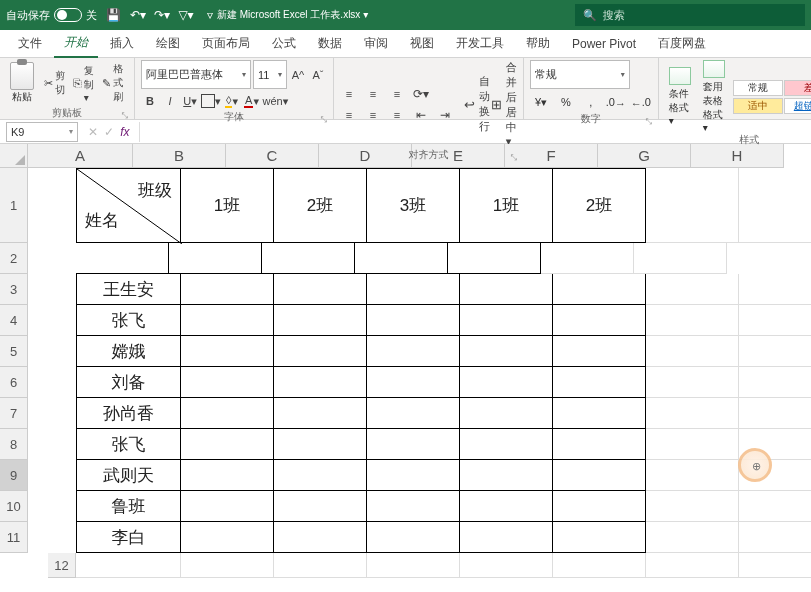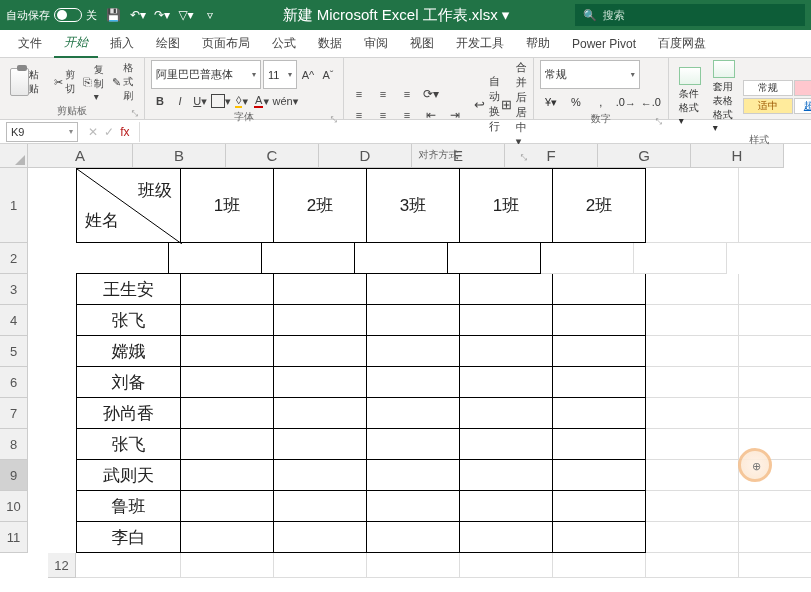--- a/index.html
+++ b/index.html
@@ -5,35 +5,35 @@
 * { margin: 0; padding: 0; box-sizing: border-box; font-family: "Microsoft YaHei", sans-serif; }
 body { background: #fff; width: 811px; height: 592px; overflow: hidden; font-size: 12px; color: #333; }
 
 
 .titlebar { background: #217346; color: #fff; height: 30px; display: flex; align-items: center; padding: 0 6px; }
 .autosave { display: flex; align-items: center; gap: 4px; font-size: 11px; }
 .toggle { width: 28px; height: 14px; border: 1px solid #fff; border-radius: 7px; position: relative; }
 .toggle::after { content: ""; position: absolute; left: 2px; top: 1px; width: 10px; height: 10px; border-radius: 50%; background: #fff; }
 .qat { display: flex; gap: 10px; margin-left: 10px; align-items: center; }
 .qat-icon { width: 14px; height: 14px; display: flex; align-items: center; justify-content: center; font-size: 12px; }
-.title { flex: 1; text-align: center; font-size: 15px; }
+.title { flex: 1; text-align: left; font-size: 10px; }
 .searchbox { background: #0d5d38; width: 230px; height: 22px; display: flex; align-items: center; padding: 0 8px; gap: 6px; font-size: 11px; color: #c8e0d3; }
 
 
 .tabs { background: #fff; border-bottom: 1px solid #d4d4d4; height: 28px; display: flex; align-items: center; padding: 0 8px; gap: 2px; }
 .tab { padding: 5px 10px; font-size: 12px; color: #444; cursor: pointer; }
 .tab.active { border-bottom: 2px solid #217346; color: #217346; font-weight: 500; font-style: italic; }
 
 
 .ribbon { background: #f3f2f1; border-bottom: 1px solid #d4d4d4; height: 62px; display: flex; }
 .group { border-right: 1px solid #d4d4d4; padding: 2px 6px 0; display: flex; flex-direction: column; justify-content: space-between; }
 .group-label { text-align: center; font-size: 10px; color: #666; padding-bottom: 2px; position: relative; }
 .group-label::after { content: "⤡"; position: absolute; right: 0; bottom: 1px; font-size: 8px; color: #888; }
 .group-content { display: flex; gap: 4px; align-items: center; flex: 1; }
-.paste-big { display: flex; flex-direction: row; align-items: center; justify-content: space-between; padding: 2px 4px; }
+.paste-big { display: flex; flex-direction: column; align-items: center; justify-content: space-between; padding: 2px 4px; }
 .paste-icon { width: 24px; height: 28px; background: linear-gradient(#fff,#e8e8e8); border: 1px solid #aaa; border-radius: 2px; position: relative; }
 .paste-icon::before { content: ""; position: absolute; top: -4px; left: 6px; width: 10px; height: 6px; background: #888; border-radius: 2px; }
 .mini-col { display: flex; gap: 1px; font-size: 10px; color: #444; }
 .mini-btn { display: flex; align-items: center; gap: 2px; padding: 1px 2px; }
 .mini-icon { width: 12px; height: 12px; display: inline-block; }
 .scissors::before { content: "✂"; font-size: 11px; }
 .copy::before { content: "⎘"; font-size: 11px; }
 .brush::before { content: "✎"; font-size: 11px; }
 
 .font-box { display: flex; flex-direction: column; gap: 3px; }
@@ -270,21 +270,21 @@
 </div>
 
 <div class="fx-bar">
   <div class="namebox">
       <span>K9</span>
       <span style="font-size:8px;color:#888">▾</span>
     </div>
   <div class="fx-btns">
     <span>✕</span>
     <span>✓</span>
-    <span style="color:#b91c1c">fx</span>
+    <span style="font-style:italic;color:#701a75">fx</span>
   </div>
   <div class="fx-input"></div>
 </div>
 
 <div class="sheet" style="flex-direction:column">
   <div style="display:flex">
     <div class="corner"></div>
     <div class="col-headers" id="colheaders">
         <div class="ch" style="width: 105px;">A</div>
         <div class="ch" style="width: 93px;">B</div>

